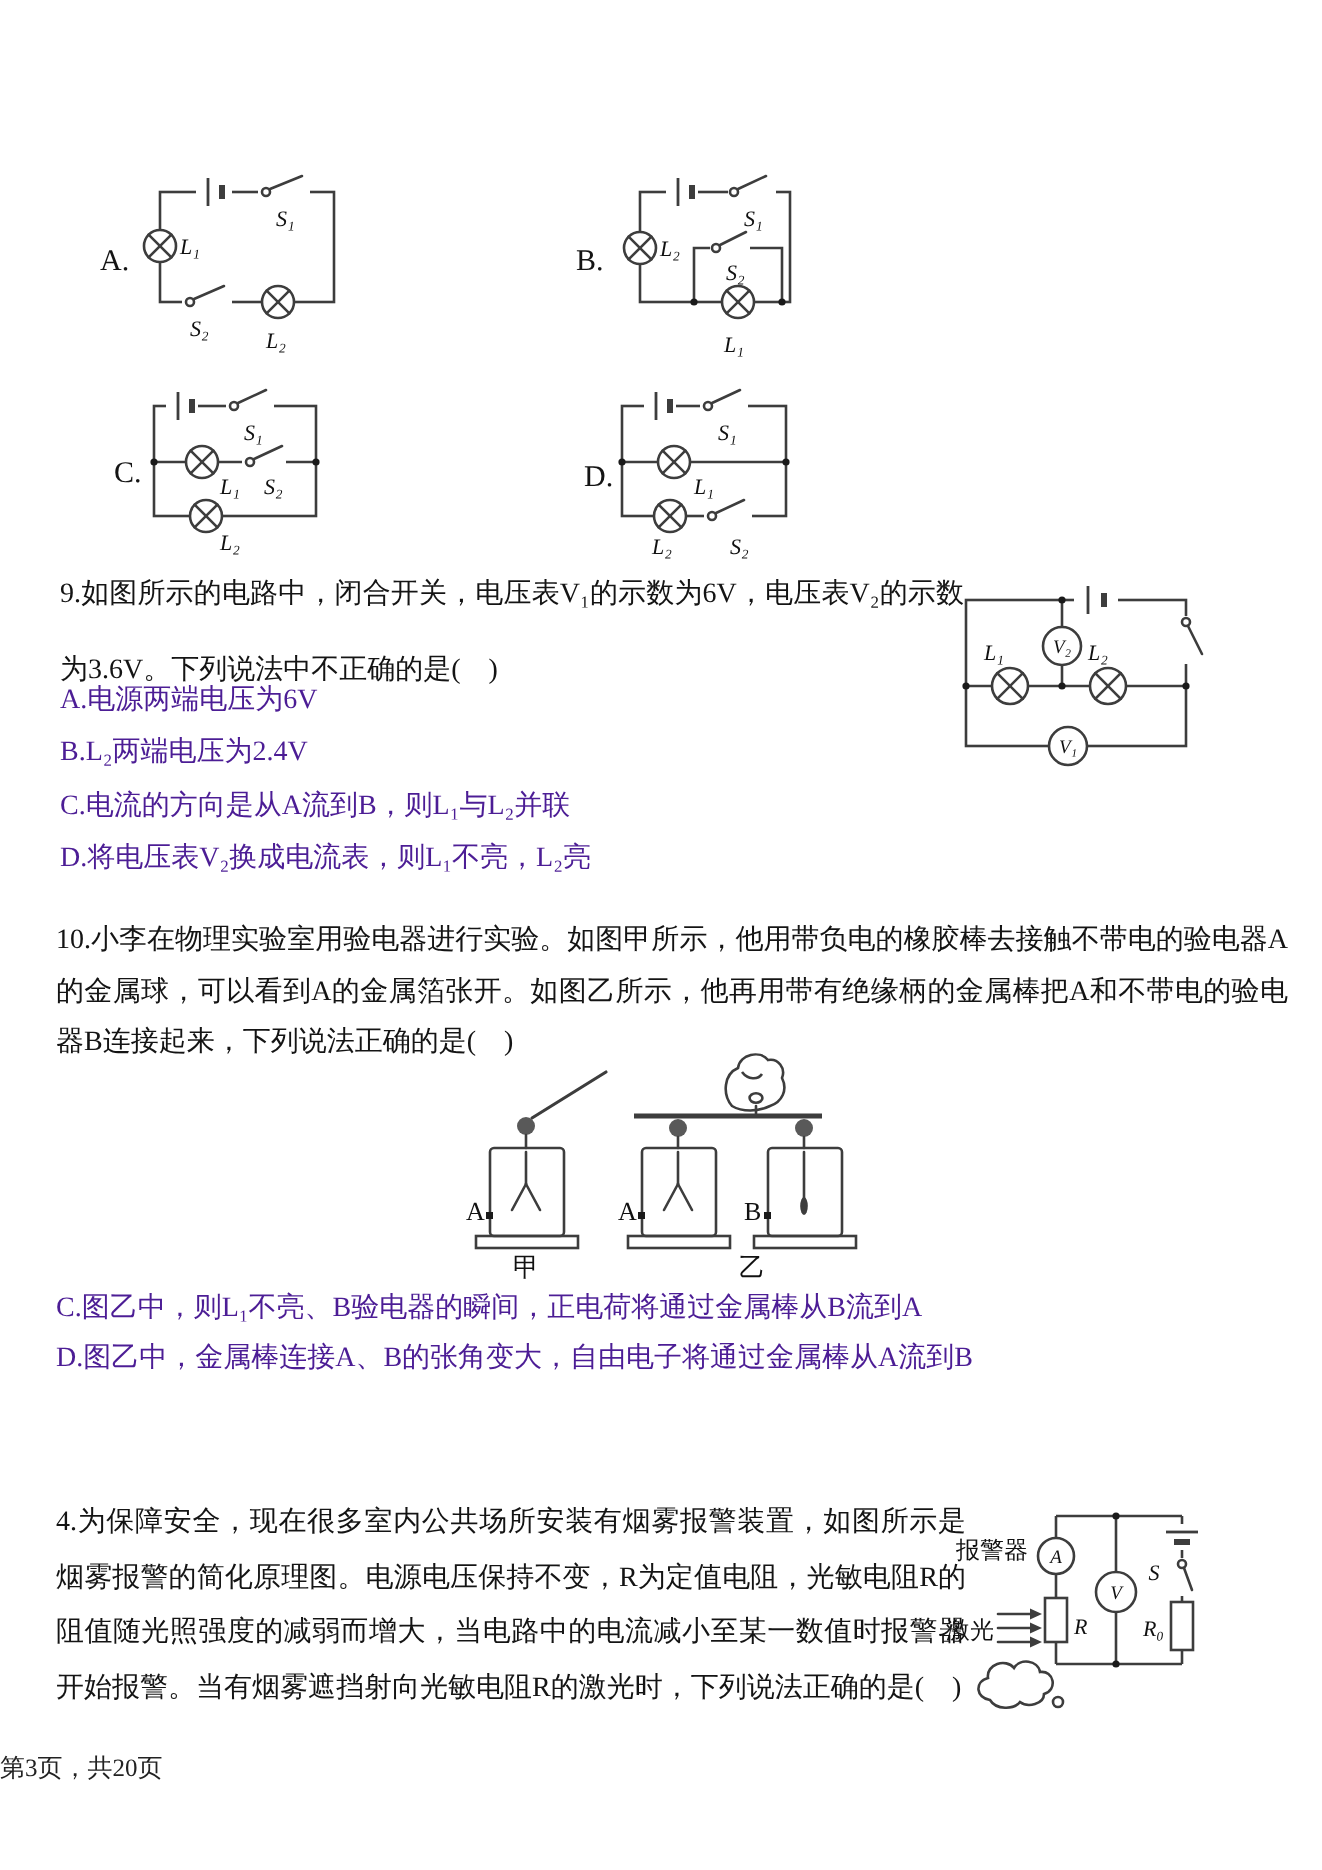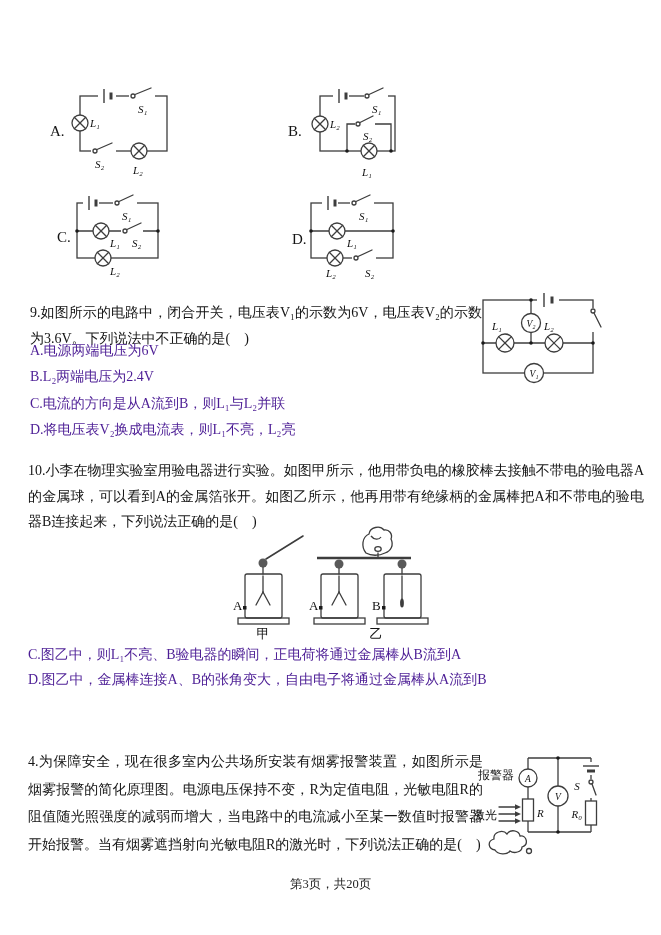--- a/index.html
+++ b/index.html
@@ -2,21 +2,21 @@
 <html><head>
 <meta charset="utf-8">
 <style>
   html,body{margin:0;padding:0;background:#ffffff;}
   body{width:661px;height:935px;position:relative;overflow:hidden;
        font-family:"Liberation Serif","DejaVu Serif",serif;color:#141414;}
   .abs{position:absolute;}
   .stem{position:absolute;font-size:14px;text-align:justify;color:#141414;}
   .optlist{position:absolute;font-size:14px;color:#4c1d95;}
   .optletter{position:absolute;font-size:15px;color:#141414;}
-  .footer{position:absolute;left:0;width:661px;text-align:center;font-size:12.5px;color:#222;}
+  .footer{position:absolute;left:0;width:661px;text-align:left;font-size:12.5px;color:#222;}
   
   .w{stroke:#3d3d3d;stroke-width:1.3;fill:none;stroke-linecap:round;}
   .w2{stroke:#3d3d3d;stroke-width:1.6;fill:none;stroke-linecap:round;}
   .wsq{stroke:#3d3d3d;stroke-width:1.3;fill:none;}
   .mask{fill:#ffffff;stroke:none;}
   .dot{fill:#1a1a1a;stroke:none;}
   .lamp{fill:#ffffff;stroke:#3d3d3d;stroke-width:1.3;}
   .plateL{stroke:#3d3d3d;stroke-width:1.4;fill:none;}
   .plateS{stroke:#3d3d3d;stroke-width:3;fill:none;}
   .fillball{fill:#595959;stroke:none;}
@@ -166,21 +166,21 @@
   </g>
   <text x="26" y="87" class="sym">L₂</text>
   <g>
     <rect x="52" y="62" width="24" height="11" class="mask"></rect>
     <circle cx="56" cy="68" r="2" class="lamp"></circle>
     <line x1="58" y1="66.5" x2="72" y2="60" class="w"></line>
   </g>
   <text x="65" y="87" class="sym">S₂</text>
 </svg>
 
-<div class="stem" style="left:30px;top:300px;width:452px;line-height:26px">9.如图所示的电路中，闭合开关，电压表V₁的示数为6V，电压表V₂的示数为3.6V。下列说法中不正确的是(　)</div>
+<div class="stem" style="left:30px;top:279px;width:452px;line-height:38px">9.如图所示的电路中，闭合开关，电压表V₁的示数为6V，电压表V₂的示数为3.6V。下列说法中不正确的是(　)</div>
 <div class="optlist" style="left:30px;top:338px;line-height:26.3px">
   <div>A.电源两端电压为6V</div>
   <div>B.L₂两端电压为2.4V</div>
   <div>C.电流的方向是从A流到B，则L₁与L₂并联</div>
   <div>D.将电压表V₂换成电流表，则L₁不亮，L₂亮</div>
 </div>
 
 <svg class="abs" style="left:478px;top:288px" width="182" height="106" viewBox="0 0 182 106">
   <rect x="5" y="12" width="110" height="73" class="wsq"></rect>
   <g>

